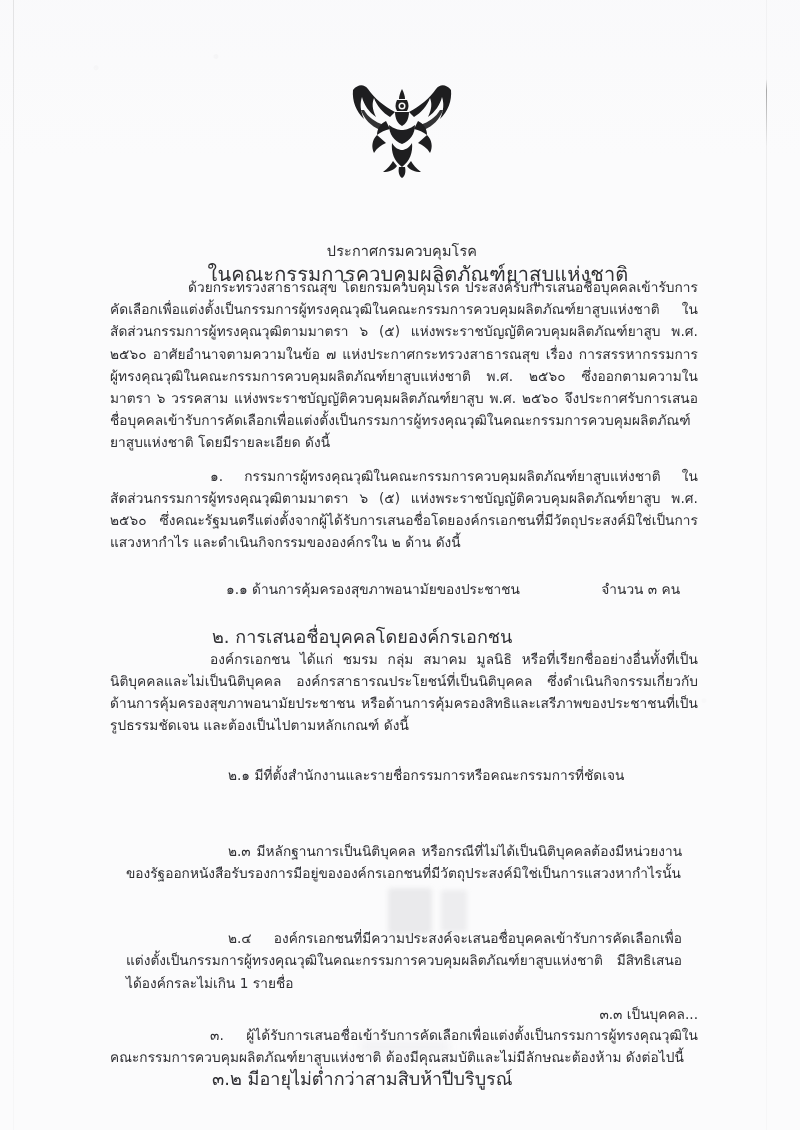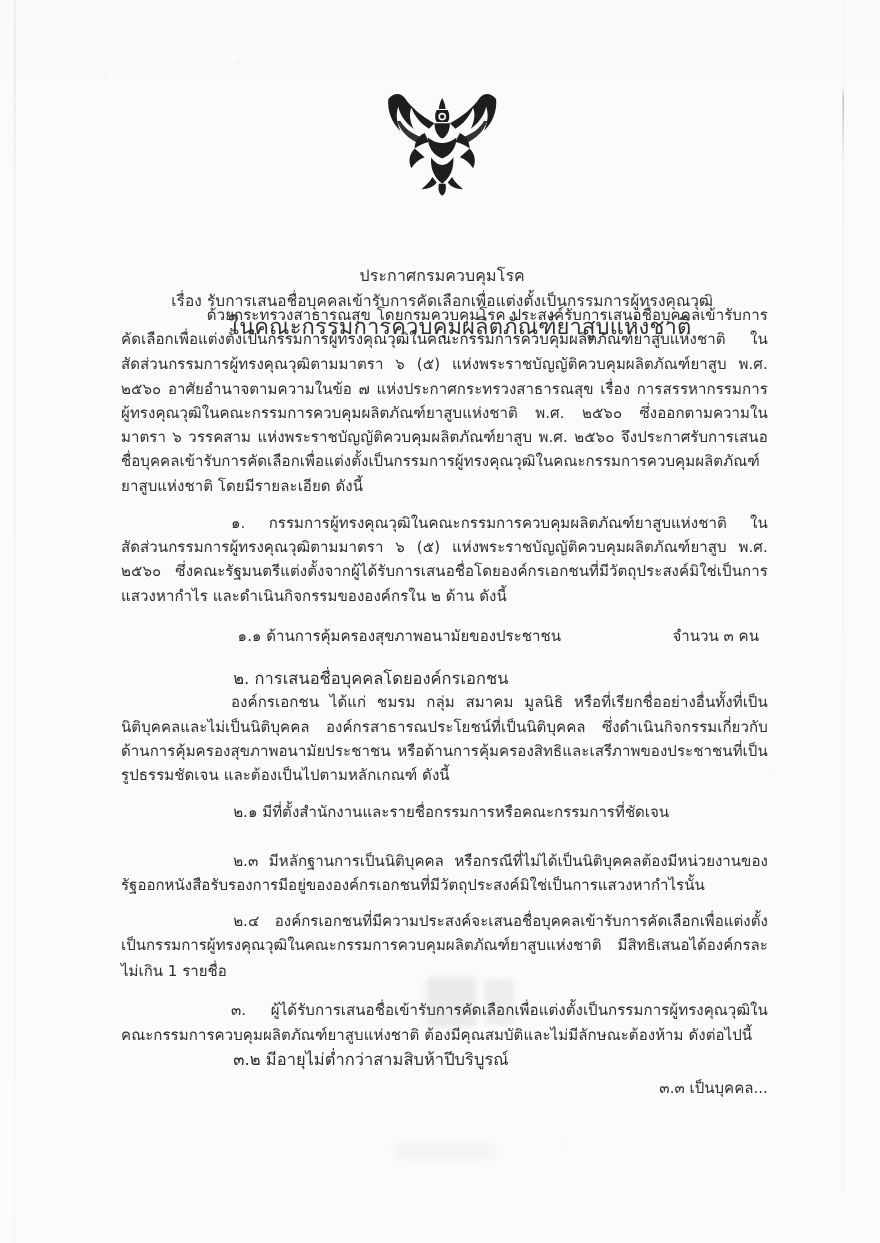--- a/index.html
+++ b/index.html
@@ -112,47 +112,47 @@
     text-justify: inter-word;
   }
   .spacer-sm { height: 11px; }
   .spacer-md { height: 14px; }
   .indent-1 { text-indent: 78px; }
   .indent-2 { text-indent: 100px; }
   .sub {
     font-size: 13.7px;
     line-height: 22.2px;
     color: #2f2f33;
-    margin: 4px;
+    margin: 14px;
     padding-left: 102px;
     display: flex;
     justify-content: space-between;
     align-items: baseline;
   }
   .sub .sub-text { white-space: nowrap; }
   .sub .sub-count { white-space: nowrap; padding-right: 4px; text-align: right; }
   .sub-plain {
-    font-size: 15px;
+    font-size: 18px;
     line-height: 22.2px;
     color: #2f2f33;
     margin: 0;
     padding-left: 102px;
   }
   .hang {
     font-size: 13.7px;
     line-height: 22.2px;
     color: #2f2f33;
-    margin: 0;
+    margin: 16px;
     text-indent: 102px;
     text-align: justify;
   }
   .continuation {
     position: absolute;
     left: 110px;
-    top: 979px;
+    top: 1003px;
     width: 588px;
     text-align: right;
     font-size: 13.7px;
     line-height: 22px;
     color: #2f2f33;
     padding-right: 24px;
   }
 </style>
 </head>
 <body>
@@ -194,21 +194,20 @@
         <path d="M86 122 C84 140 90 158 106 170 C122 158 128 140 126 122 C120 132 112 136 106 136 C100 136 92 132 86 122 Z"></path>
         <path d="M96 168 C90 176 80 180 68 180 C78 172 84 166 88 158 Z"></path>
         <path d="M116 168 C122 176 132 180 144 180 C134 172 128 166 124 158 Z"></path>
         <path d="M100 170 C98 180 100 188 106 192 C112 188 114 180 112 170 Z"></path>
       </g>
     </svg>
   </div>
 
   <div class="title-block">
     <div class="title-line t1">ประกาศกรมควบคุมโรค</div>
-    <div class="title-line t2">เรื่อง รับการเสนอชื่อบุคคลเข้ารับการคัดเลือกเพื่อแต่งตั้งเป็นกรรมการผู้ทรงคุณวุฒิ</div>
     <div class="title-line t3">ในคณะกรรมการควบคุมผลิตภัณฑ์ยาสูบแห่งชาติ</div>
   </div>
 
   <div class="body">
 
     <p class="p indent-1">ด้วยกระทรวงสาธารณสุข โดยกรมควบคุมโรค ประสงค์รับการเสนอชื่อบุคคลเข้ารับการคัดเลือกเพื่อแต่งตั้งเป็นกรรมการผู้ทรงคุณวุฒิในคณะกรรมการควบคุมผลิตภัณฑ์ยาสูบแห่งชาติ ในสัดส่วนกรรมการผู้ทรงคุณวุฒิตามมาตรา ๖ (๕) แห่งพระราชบัญญัติควบคุมผลิตภัณฑ์ยาสูบ พ.ศ. ๒๕๖๐ อาศัยอำนาจตามความในข้อ ๗ แห่งประกาศกระทรวงสาธารณสุข เรื่อง การสรรหากรรมการผู้ทรงคุณวุฒิในคณะกรรมการควบคุมผลิตภัณฑ์ยาสูบแห่งชาติ พ.ศ. ๒๕๖๐ ซึ่งออกตามความในมาตรา ๖ วรรคสาม แห่งพระราชบัญญัติควบคุมผลิตภัณฑ์ยาสูบ พ.ศ. ๒๕๖๐ จึงประกาศรับการเสนอชื่อบุคคลเข้ารับการคัดเลือกเพื่อแต่งตั้งเป็นกรรมการผู้ทรงคุณวุฒิในคณะกรรมการควบคุมผลิตภัณฑ์ยาสูบแห่งชาติ โดยมีรายละเอียด ดังนี้</p>
 
     <div class="spacer-sm"></div>
 
     <p class="p indent-2">๑. กรรมการผู้ทรงคุณวุฒิในคณะกรรมการควบคุมผลิตภัณฑ์ยาสูบแห่งชาติ ในสัดส่วนกรรมการผู้ทรงคุณวุฒิตามมาตรา ๖ (๕) แห่งพระราชบัญญัติควบคุมผลิตภัณฑ์ยาสูบ พ.ศ. ๒๕๖๐ ซึ่งคณะรัฐมนตรีแต่งตั้งจากผู้ได้รับการเสนอชื่อโดยองค์กรเอกชนที่มีวัตถุประสงค์มิใช่เป็นการแสวงหากำไร และดำเนินกิจกรรมขององค์กรใน ๒ ด้าน ดังนี้</p>

